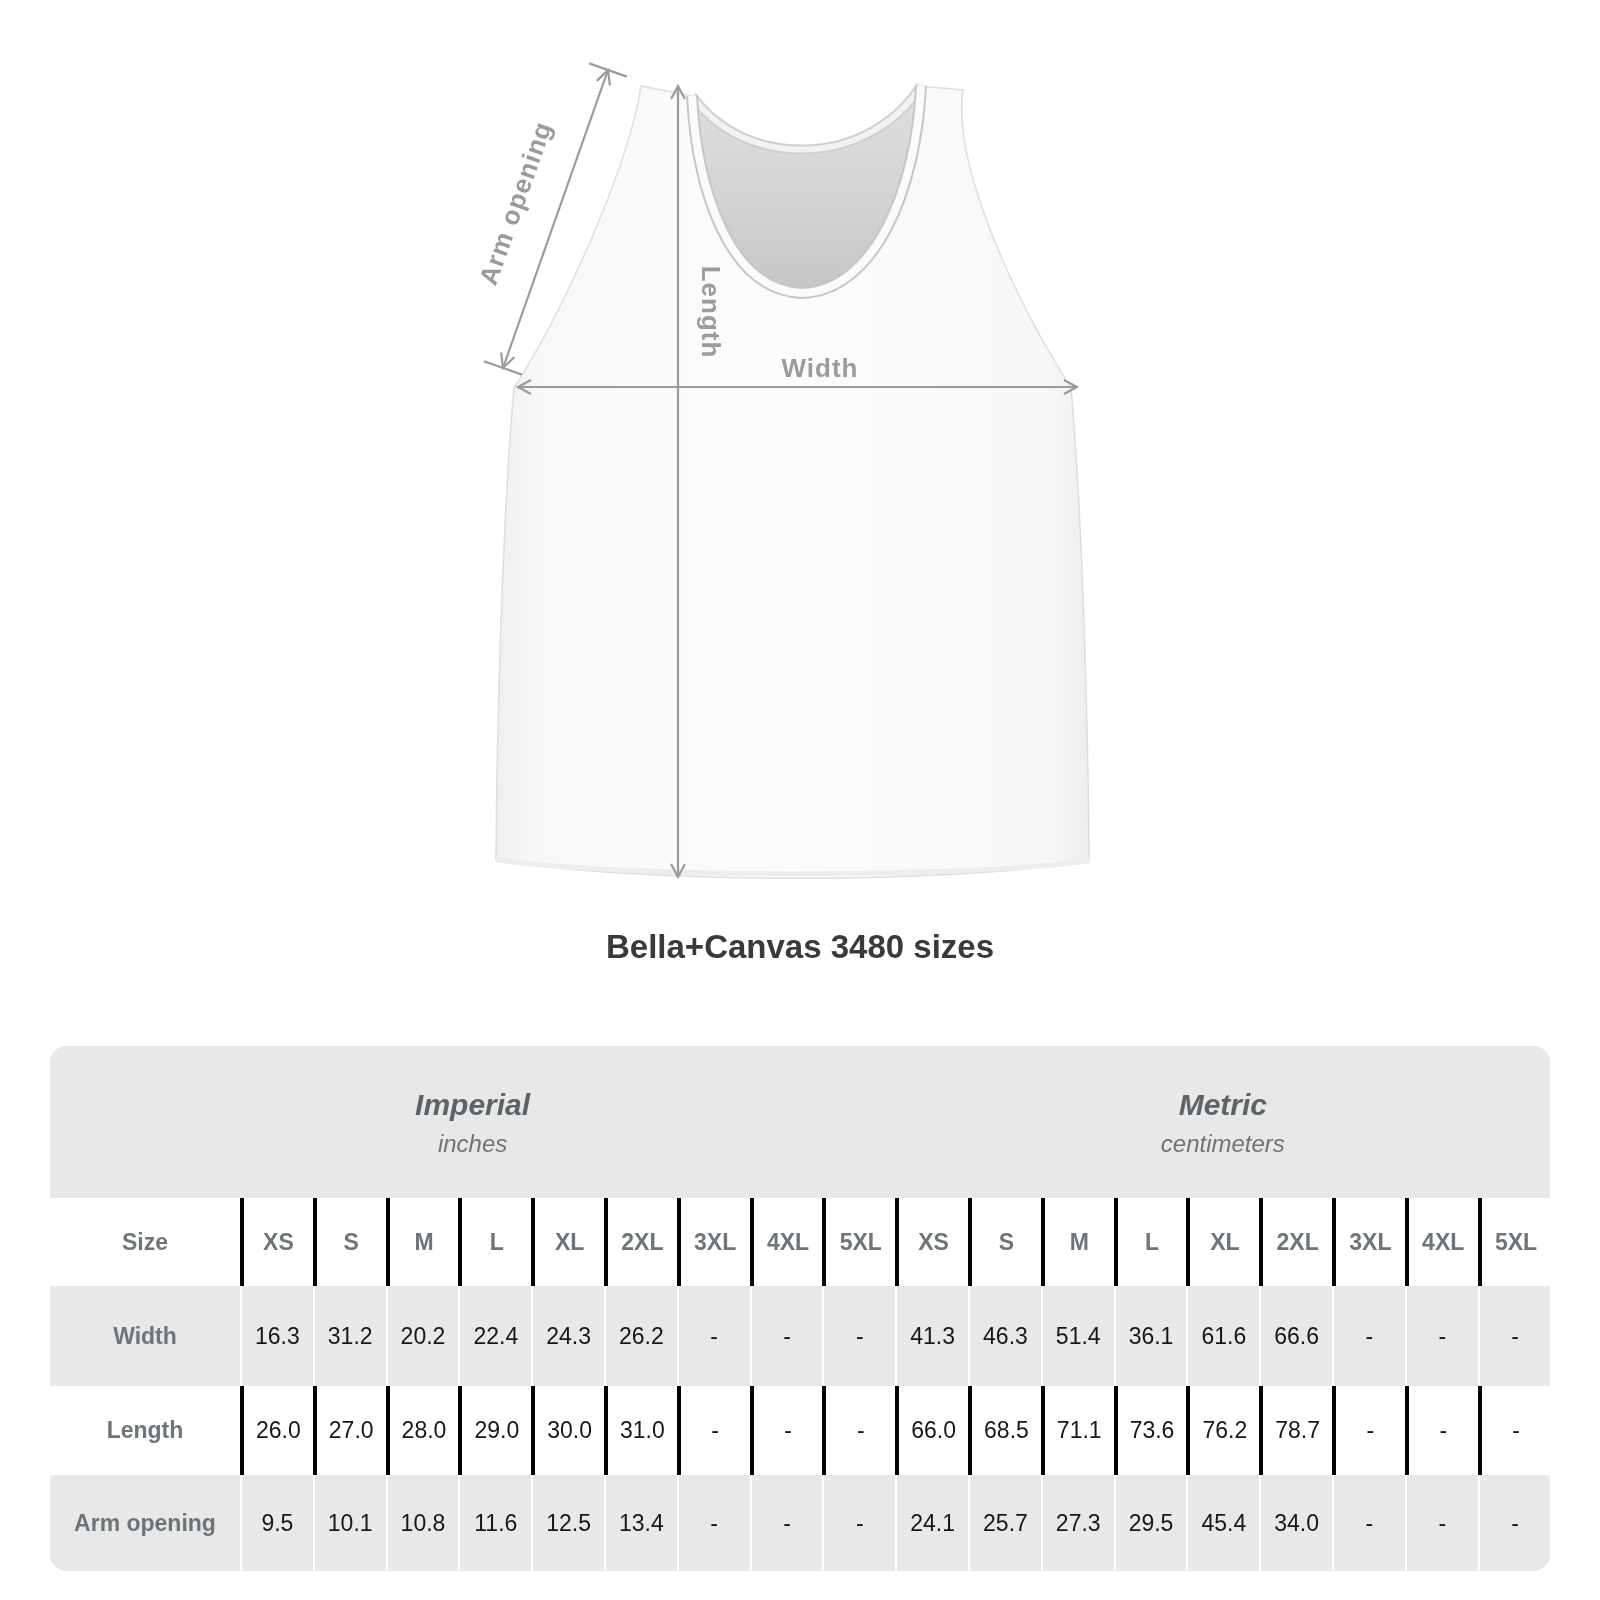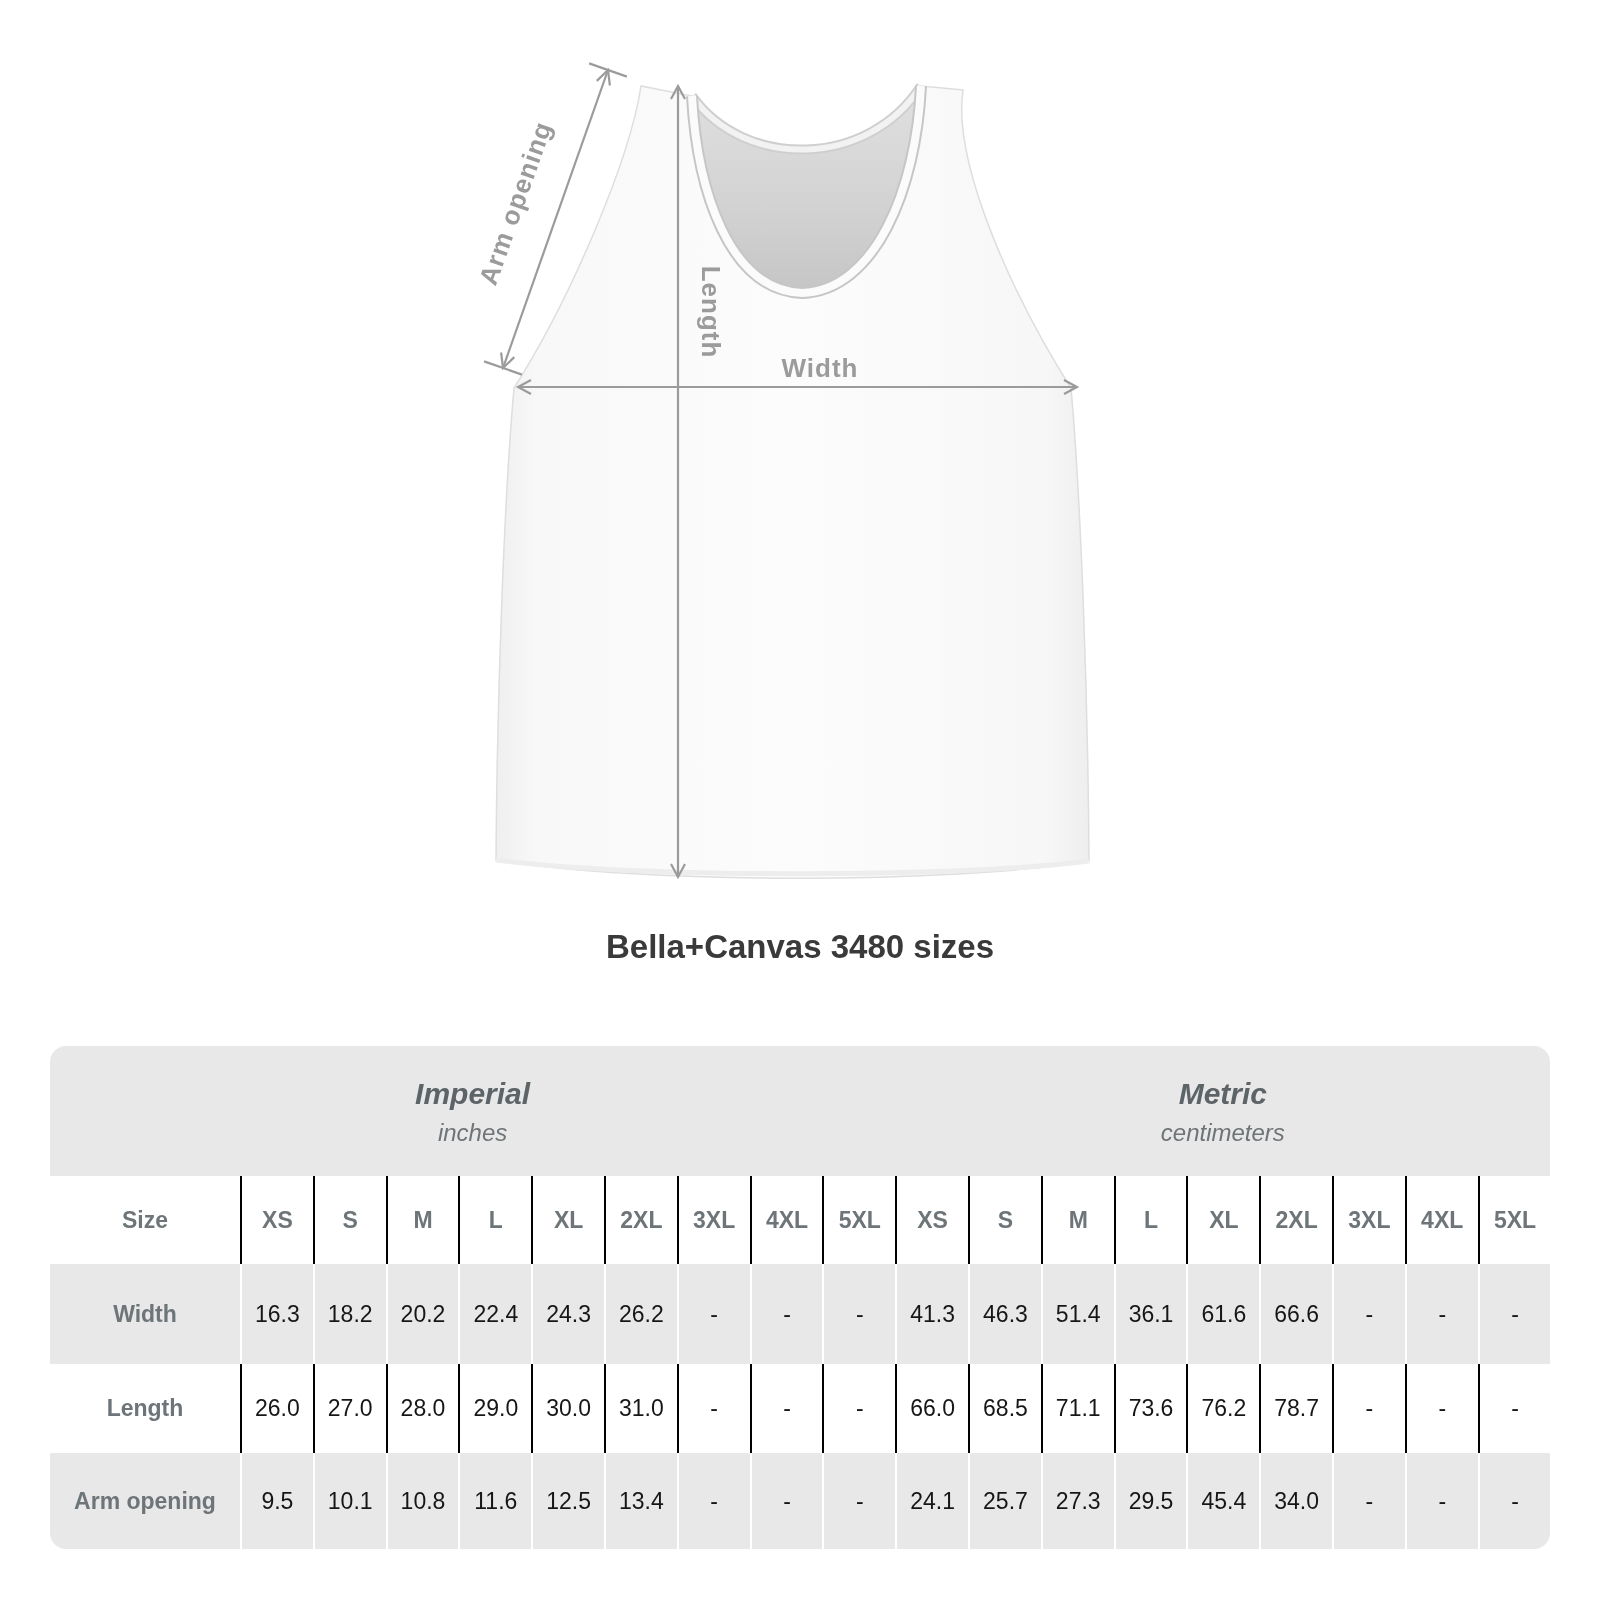--- a/index.html
+++ b/index.html
@@ -17,39 +17,39 @@
   .note{position:absolute;top:990px;left:0;width:100%;text-align:center;
         font-style:italic;font-size:21px;color:#4e4e4e;margin:0;}
 
   
   .table-wrap{position:absolute;left:50px;top:1046px;width:1500px;border-radius:16px;
               overflow:hidden;background:#ffffff;}
   table.size-chart{width:100%;border-collapse:separate;border-spacing:0;table-layout:fixed;}
   col.c-label{width:190px;}
   col.c-data{width:72.8px;}
 
-  tr.band-row th{height:130px;background:#e8e8e8;vertical-align:middle;text-align:center;padding:0;}
+  tr.band-row th{height:152px;background:#e8e8e8;vertical-align:middle;text-align:center;padding:0;}
   .band-title{font-size:30px;font-weight:bold;font-style:italic;color:#5d6468;line-height:1.25;}
   .band-sub{font-size:24px;font-style:italic;font-weight:normal;color:#6e7477;margin-top:6px;}
 
   tr.sizes-row th{height:88px;background:#ffffff;}
   tr.row-gray  td, tr.row-gray  th{background:#e8e8e8;}
   tr.row-white td, tr.row-white th{background:#ffffff;}
   tr.row-w td, tr.row-w th{height:100px;}
   tr.row-l td, tr.row-l th{height:89px;}
   tr.row-a td, tr.row-a th{height:96px;}
 
   .size-chart th,.size-chart td{padding:0;text-align:center;vertical-align:middle;
      font-size:23px;}
   .size-chart th.lbl{font-weight:bold;color:#6e7579;}
   .size-chart th.sz{font-weight:bold;color:#6e7579;}
   .size-chart td.v{font-weight:normal;color:#161616;}
 
   
-  tr.sizes-row th.sep, tr.row-white td.sep{border-left:2px solid #000000;}
+  tr.sizes-row th.sep, tr.row-white td.sep{border-left:4px solid #000000;}
   tr.row-gray td.sep{border-left:2px solid #ffffff;}
 </style>
 </head>
 <body>
 
 <div class="page">
 
   <svg class="diagram" width="1600" height="950" viewBox="0 0 1600 950">
     <defs>
       <linearGradient id="bodyGrad" x1="0" y1="0" x2="1" y2="0">
@@ -174,21 +174,21 @@
           <th class="sz sep">2XL</th>
           <th class="sz sep">3XL</th>
           <th class="sz sep">4XL</th>
           <th class="sz sep">5XL</th>
         </tr>
       </thead>
       <tbody>
         <tr class="row-gray row-w">
           <th class="lbl">Width</th>
           <td class="v sep">16.3</td>
-          <td class="v sep">18.2</td>
+          <td class="v sep">31.2</td>
           <td class="v sep">20.2</td>
           <td class="v sep">22.4</td>
           <td class="v sep">24.3</td>
           <td class="v sep">26.2</td>
           <td class="v sep">-</td>
           <td class="v sep">-</td>
           <td class="v sep">-</td>
           <td class="v sep">41.3</td>
           <td class="v sep">46.3</td>
           <td class="v sep">51.4</td>

